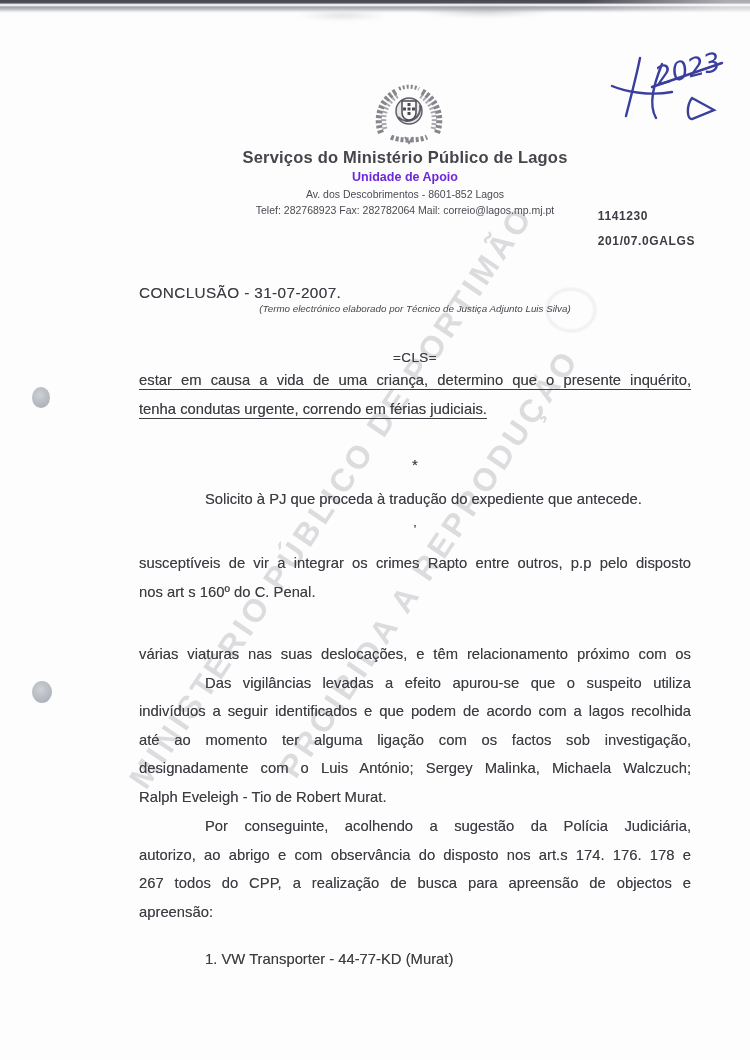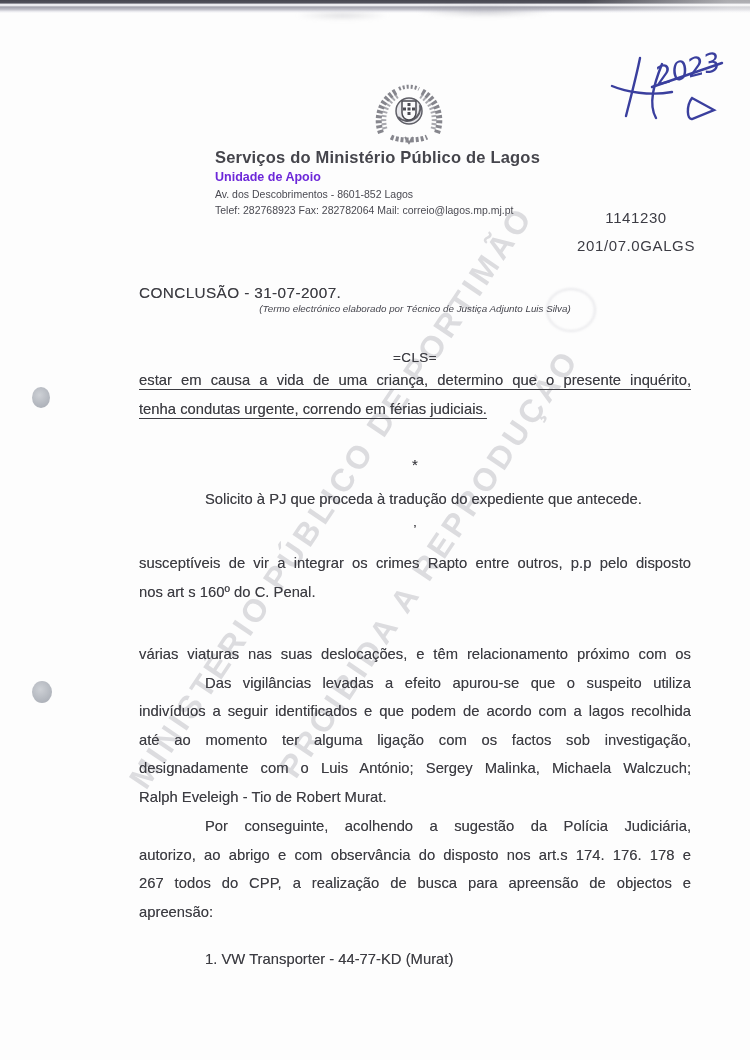--- a/index.html
+++ b/index.html
@@ -26,27 +26,27 @@
     border:2px solid rgba(160,160,172,.22); filter:blur(1px); }
 
   
   .punch { border-radius:50%; filter:blur(.5px);
     background:radial-gradient(circle at 42% 38%, #ced1d6 0%, #b6bac1 55%, #a4a8b1 100%); }
   .punch1 { left:32px; top:387px; width:18px; height:21px; }
   .punch2 { left:32px; top:681px; width:20px; height:22px; }
 
   
   .crest { left:369px; top:83px; }
-  .lh { left:215px; top:148px; width:380px; text-align:left; line-height:1.15; }
+  .lh { left:215px; top:148px; width:380px; text-align:center; line-height:1.15; }
   .lh .org { font-size:16.5px; font-weight:600; letter-spacing:.2px; color:#45454c; }
   .lh .unit { font-size:12.5px; font-weight:700; margin-top:3px; color:#6d28d9; }
   .lh .addr, .lh .tel { font-size:10.5px; margin-top:4px; color:#4a4a52; }
 
   
-  .refs { right:55px; top:209px; text-align:center; font-size:15px; letter-spacing:.6px; color:#3c3c44; }
+  .refs { right:55px; top:209px; text-align:left; font-size:12px; letter-spacing:.6px; color:#3c3c44;font-weight:bold; }
   .refs .r2 { margin-top:11px; }
 
   
   .doc { left:139px; top:0; width:552px; font-size:14.8px; line-height:28.6px;
          color:#3c3c42; text-shadow:0 0 .4px rgba(60,60,66,.55); }
   .doc > div { position:absolute; width:552px; }
   .conclusao { top:279px; font-size:15.3px; letter-spacing:.4px; }
   .termo { top:302px; text-align:center; font-size:9.8px; font-style:italic; line-height:13px;
            text-shadow:none; color:#46464e; }
   .cls { top:344px; text-align:center; font-size:13.5px; letter-spacing:.4px; }

